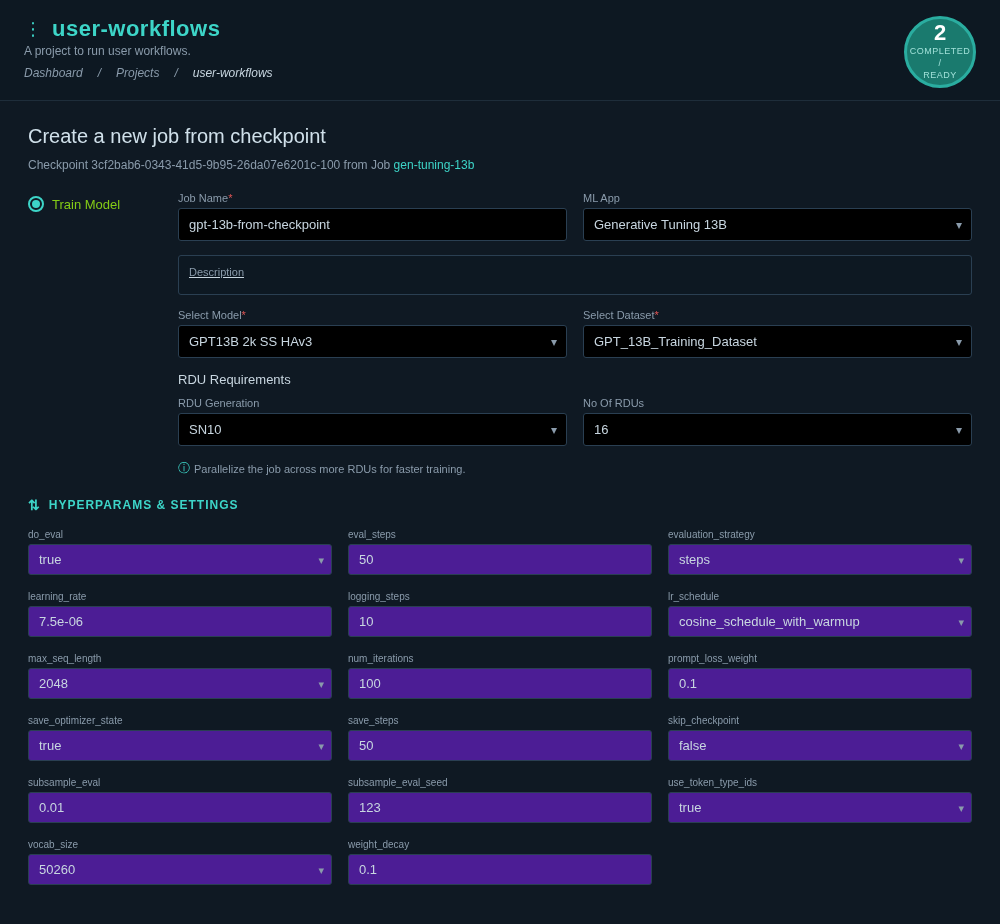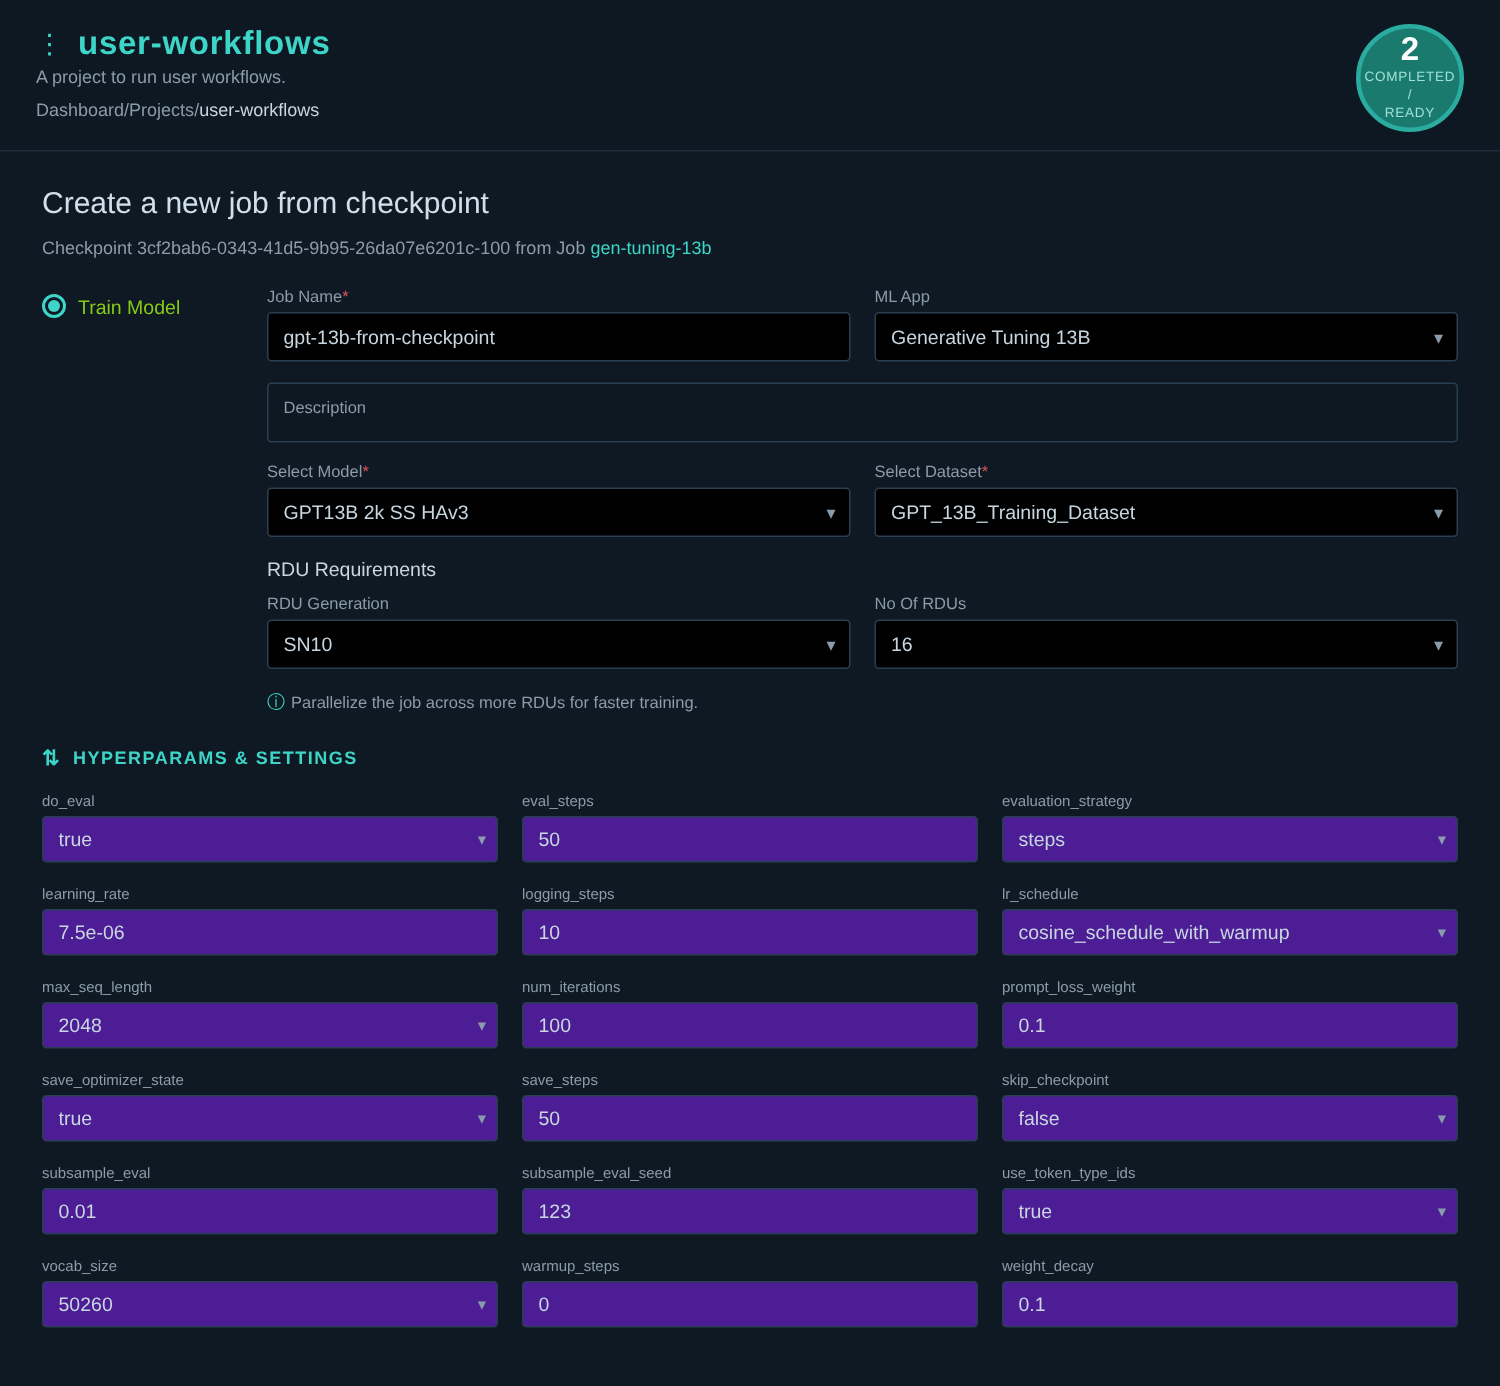--- a/index.html
+++ b/index.html
@@ -33,21 +33,22 @@
       color: #8a9bab;
       font-size: 12px;
       margin-top: 2px;
     }
     .breadcrumb {
       margin-top: 8px;
       font-size: 12px;
       color: #8a9bab;
       display: flex;
       align-items: center;
-      gap: 0;
+      gap: 15px;
+      font-style: italic;
     }
     .breadcrumb a { color: #8a9bab; text-decoration: none; }
     .breadcrumb .active { color: #c8d6e0; }
     .breadcrumb .sep { color: #8a9bab; }
 
     
     .status-badge {
       width: 72px;
       height: 72px;
       border-radius: 50%;
@@ -174,20 +175,21 @@
       top: 50%;
       transform: translateY(-50%);
       color: #8a9bab;
       pointer-events: none;
       font-size: 12px;
     }
 
     
     .description-field-wrapper {
       margin-bottom: 14px;
+      text-decoration: underline;
     }
     .description-field {
       background: #0d1822;
       border: 1px solid #2a3f52;
       border-radius: 3px;
       padding: 10px;
       width: 100%;
     }
     .description-label {
       font-size: 11px;
@@ -493,24 +495,20 @@
         </div>
         <div class="hyperparam-item">
           <label>use_token_type_ids</label>
           <div class="hyperparam-select-wrapper"><select class="hyperparam-select"><option value="true">true</option><option value="false">false</option></select></div>
         </div>
         <div class="hyperparam-item">
           <label>vocab_size</label>
           <div class="hyperparam-select-wrapper"><select class="hyperparam-select"><option value="50260">50260</option><option value="32000">32000</option></select></div>
         </div>
         <div class="hyperparam-item">
-          <label>warmup_steps</label>
-          <input type="text" class="hyperparam-input" value="0" style="">
-        </div>
-        <div class="hyperparam-item">
           <label>weight_decay</label>
           <input type="text" class="hyperparam-input" value="0.1" style="">
         </div>
       </div>
   </div>
 </div>
 
 <div class="footer">
   <button class="btn-cancel">CANCEL</button>
   <button class="btn-run">RUN JOB</button>

